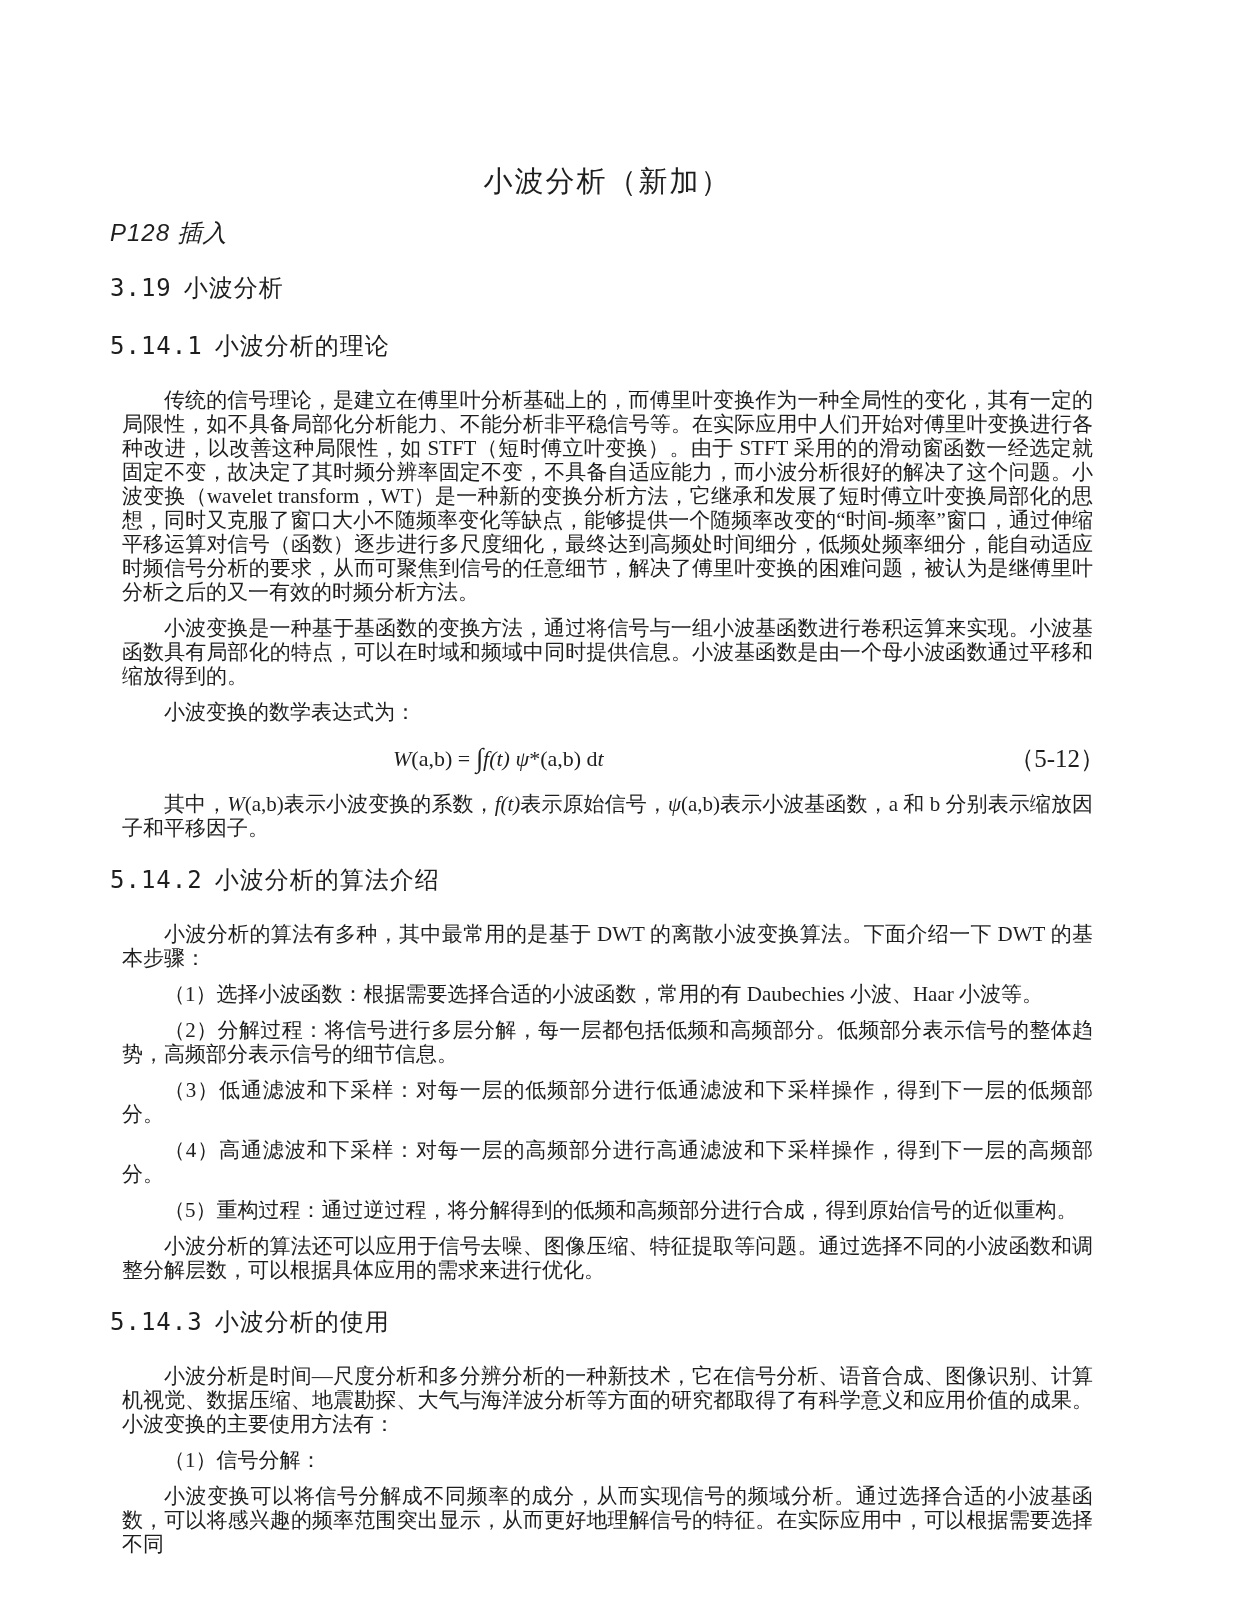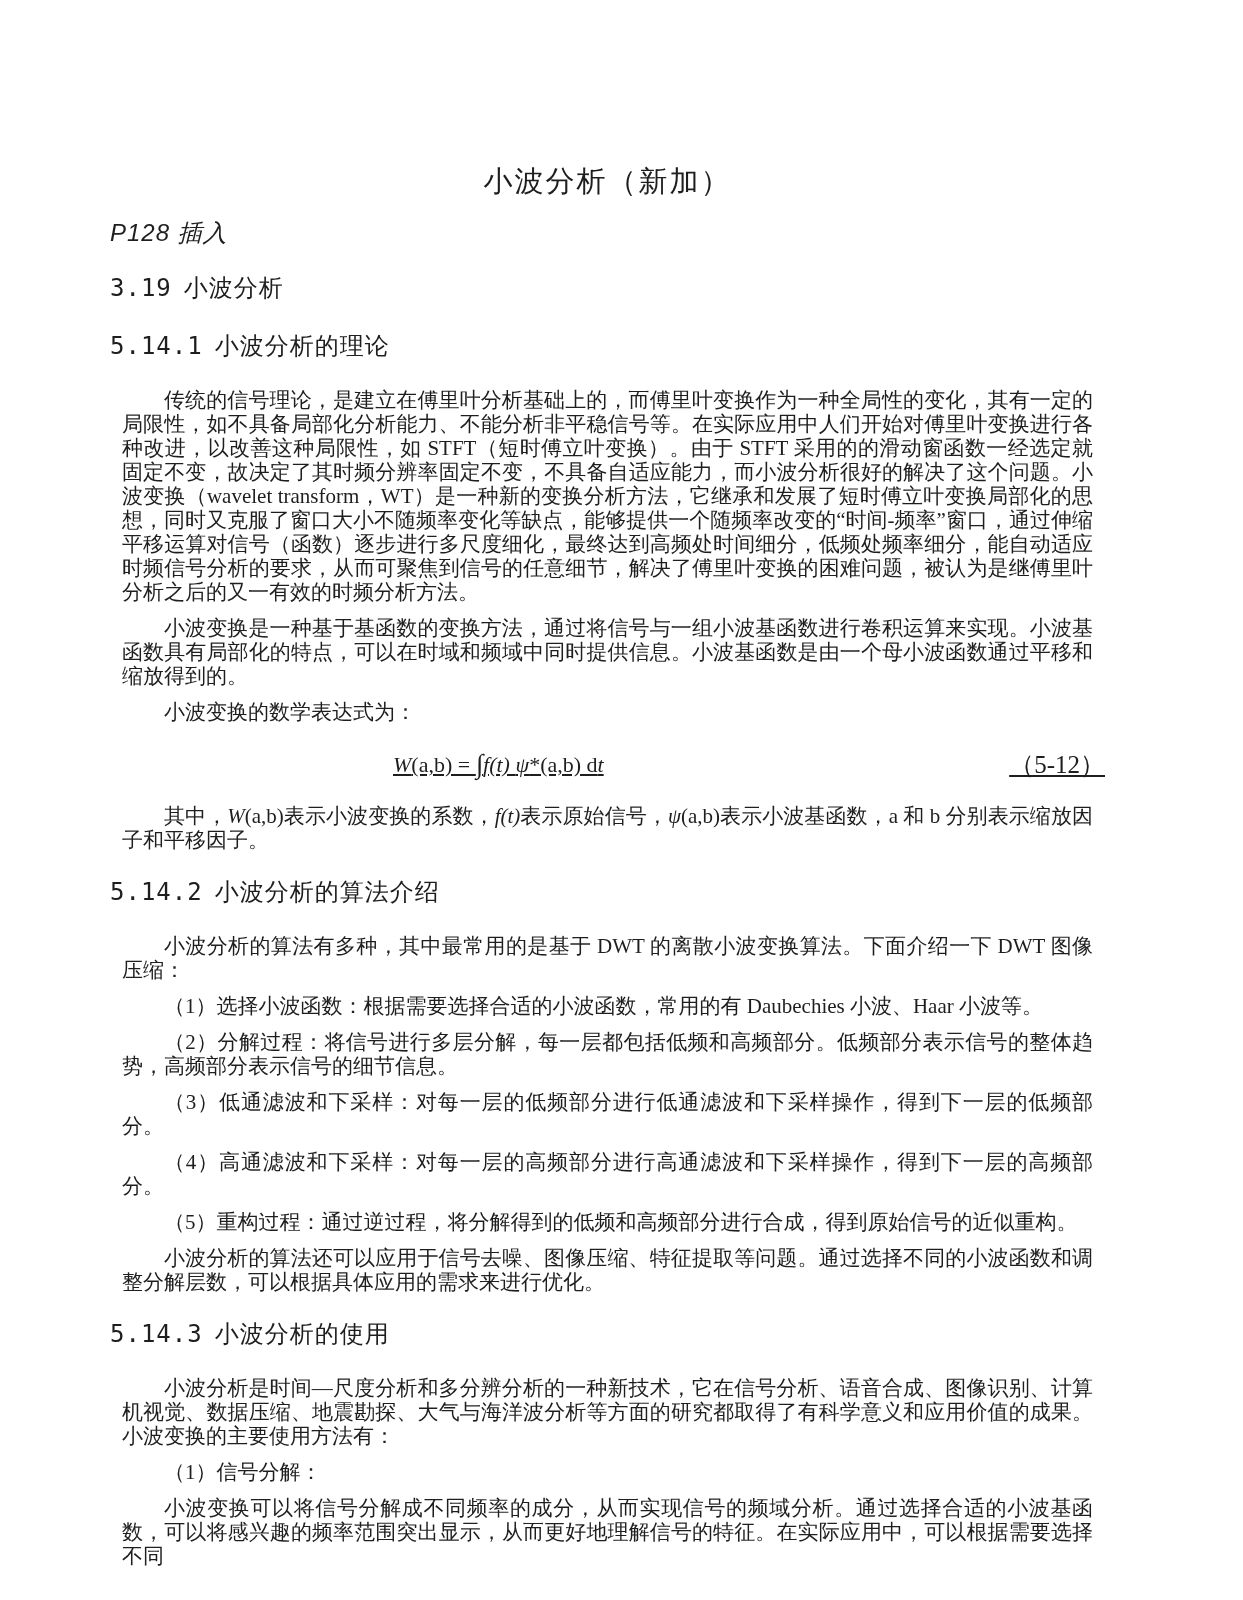--- a/index.html
+++ b/index.html
@@ -53,23 +53,22 @@
     font-size: 21px;
     line-height: 24px;
     text-align: justify;
   }
   .indent {
     text-indent: 2em;
   }
   .formula-row {
     display: flex;
     align-items: center;
-    margin: 22px 0;
+    margin: 16px 0;
     height: 36px;
-    text-decoration: underline;
   }
   .formula {
     margin-left: 283px;
     font-size: 22px;
     white-space: pre;
   }
   .it {
     font-style: italic;
   }
   .integral {
@@ -104,21 +103,21 @@
 
   <div class="formula-row">
     <span class="formula"><span class="it">W</span><span>(a,b) = </span><span class="integral">∫</span><span class="it">f(t) </span><span class="it">ψ</span><span>*(a,b) d</span><span class="it">t</span></span>
     <span class="eq-num">（5-12）</span>
   </div>
 
   <p class="para indent"><span>其中，</span><span class="it">W</span><span>(a,b)表示小波变换的系数，</span><span class="it">f(t)</span><span>表示原始信号，</span><span class="it">ψ</span><span>(a,b)表示小波基函数，a 和 b 分别表示缩放因子和平移因子。</span></p>
 
   <h2 class="sec-heading"><span class="sec-num">5.14.2</span><span>小波分析的算法介绍</span></h2>
 
-  <p class="para indent">小波分析的算法有多种，其中最常用的是基于 DWT 的离散小波变换算法。下面介绍一下 DWT 图像压缩：</p>
+  <p class="para indent">小波分析的算法有多种，其中最常用的是基于 DWT 的离散小波变换算法。下面介绍一下 DWT 的基本步骤：</p>
 
   <p class="para indent">（1）选择小波函数：根据需要选择合适的小波函数，常用的有 Daubechies 小波、Haar 小波等。</p>
   <p class="para indent">（2）分解过程：将信号进行多层分解，每一层都包括低频和高频部分。低频部分表示信号的整体趋势，高频部分表示信号的细节信息。</p>
   <p class="para indent">（3）低通滤波和下采样：对每一层的低频部分进行低通滤波和下采样操作，得到下一层的低频部分。</p>
   <p class="para indent">（4）高通滤波和下采样：对每一层的高频部分进行高通滤波和下采样操作，得到下一层的高频部分。</p>
   <p class="para indent">（5）重构过程：通过逆过程，将分解得到的低频和高频部分进行合成，得到原始信号的近似重构。</p>
 
   <p class="para indent">小波分析的算法还可以应用于信号去噪、图像压缩、特征提取等问题。通过选择不同的小波函数和调整分解层数，可以根据具体应用的需求来进行优化。</p>
 
   <h2 class="sec-heading"><span class="sec-num">5.14.3</span><span>小波分析的使用</span></h2>

